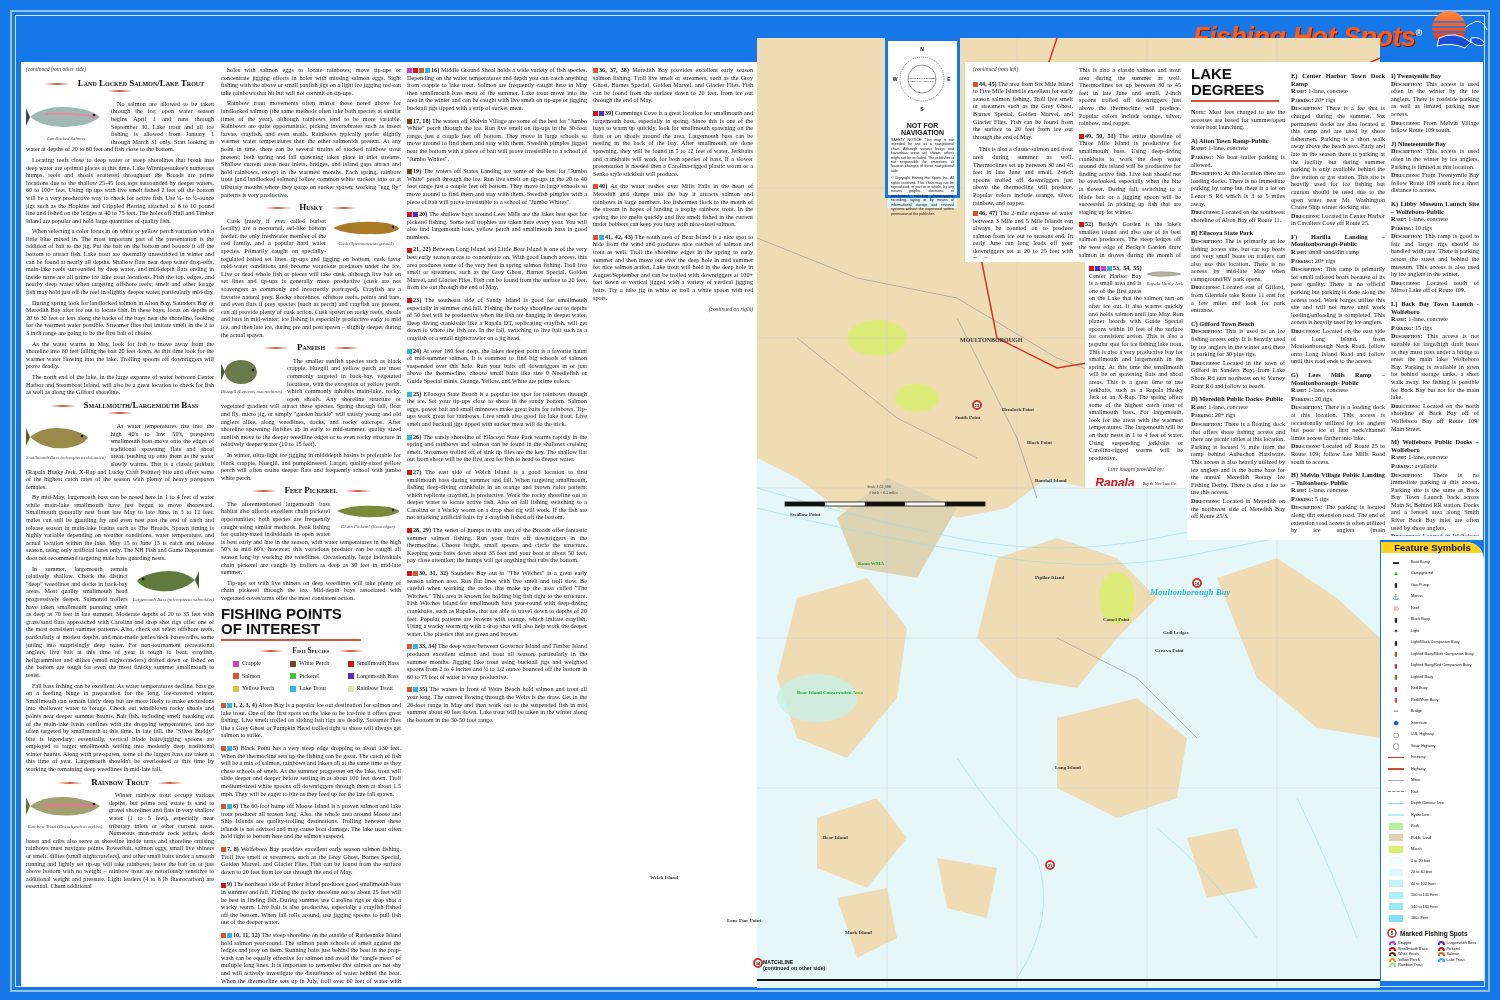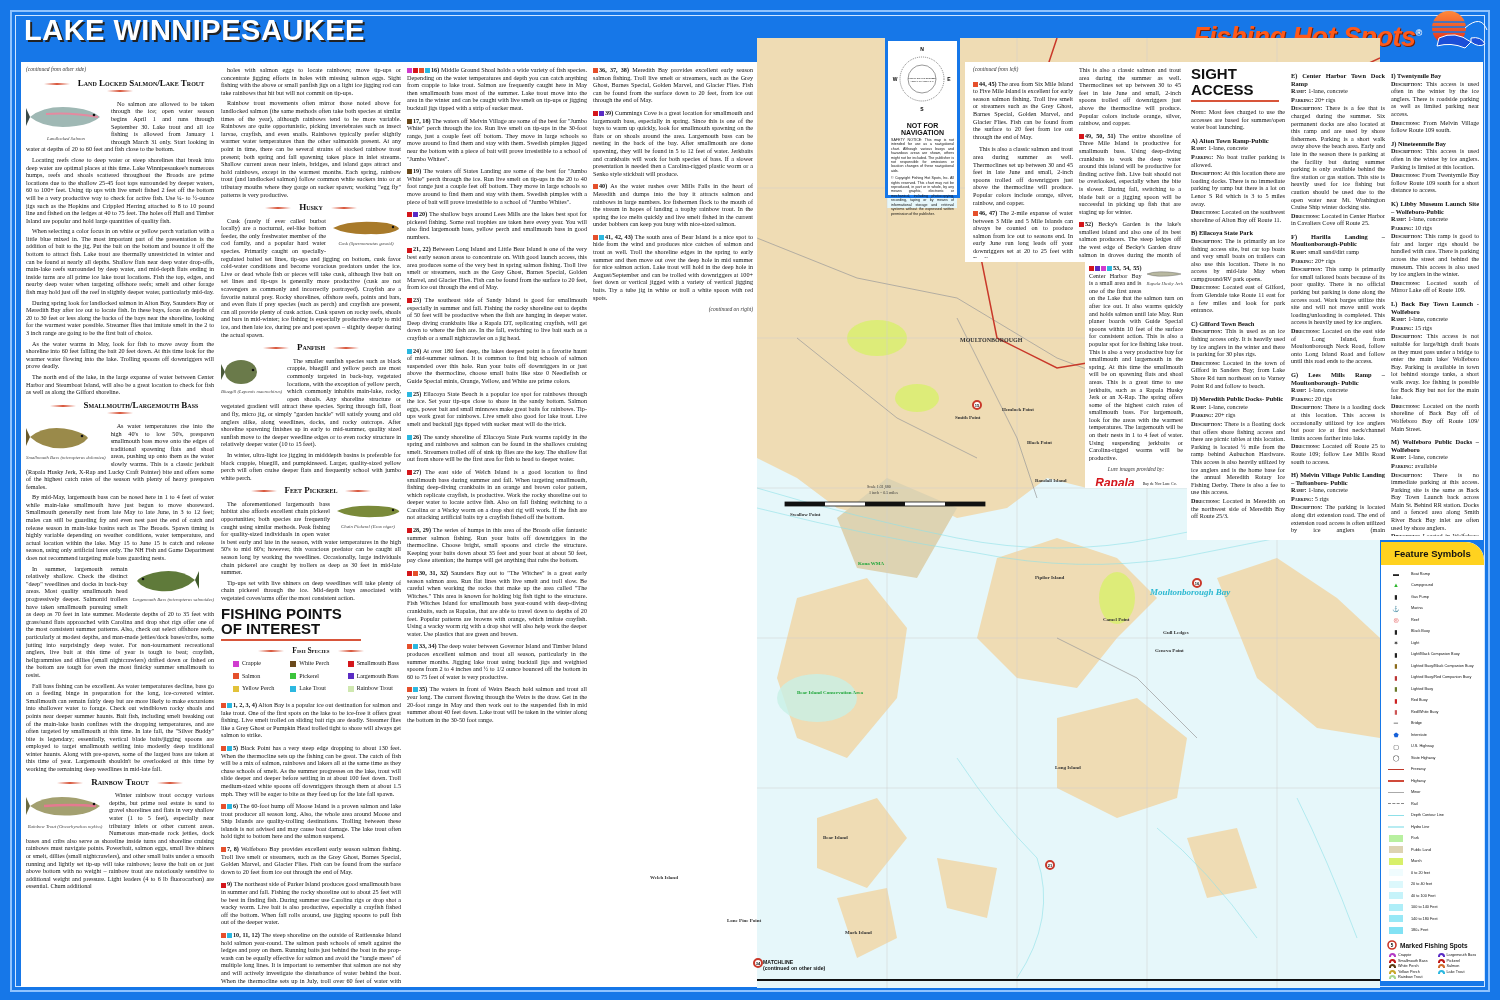--- a/index.html
+++ b/index.html
@@ -26,38 +26,37 @@
 .species-grid{display:grid;grid-template-columns:repeat(3,1fr);gap:5px 4px;margin:6px 0 8px 12px;font-size:6px}
 .species-grid span.sw{display:inline-block;width:6px;height:6px;margin-right:3px;vertical-align:middle}
 .la-title{font-family:"Liberation Sans",sans-serif;font-weight:bold;font-size:15px;line-height:16px;padding-bottom:2px;border-bottom:2px solid #d8553a;margin-bottom:6px;width:88px}
 .acc h4{font-size:6.4px;font-weight:bold;margin-top:6px}
 .acc .lbl{font-variant:small-caps;font-weight:bold}
 #map{position:absolute;left:757px;top:38px;width:623px;height:950px;background:#e6f7fa;overflow:hidden}
 .nav-box{position:absolute;left:885px;top:38px;width:75px;height:160px;background:#fff;border:3px solid #1677e8;padding:3px;font-family:"Liberation Sans",sans-serif}
 .nav-title{font-weight:bold;font-size:7px;text-align:center;margin:4px 0 2px}
 .nav-txt{font-size:3.6px;line-height:4.4px;text-align:justify;margin-bottom:3px}
 #legend{position:absolute;left:1381px;top:542px;width:103px;height:439px;background:#fff;border-top-right-radius:18px;overflow:hidden;font-family:"Liberation Sans",sans-serif}
-#legend .lg-h{background:#ffd21f;font-weight:bold;font-size:9.5px;text-align:center;padding:6px 0;border-top-right-radius:18px}
+#legend .lg-h{background:#ffd21f;font-weight:bold;font-size:9.5px;text-align:center;padding:0 0;border-top-right-radius:18px}
 .lg-row{display:flex;align-items:center;height:11.5px;font-size:3.8px;padding-left:6px}
 .lg-sym{width:18px;height:8px;display:flex;align-items:center;justify-content:center;margin-right:6px;font-size:6px}
 .mfs-h{font-weight:bold;font-size:6.5px;display:flex;align-items:center;margin:4px 0 3px 6px}
 .mfs-grid{display:grid;grid-template-columns:1fr 1fr;font-size:3.8px;gap:1.5px 2px;padding-left:8px}
 .mfs-grid span.arc{display:inline-block;width:7px;height:4px;border:2px solid;border-bottom:none;border-radius:6px 6px 0 0;margin-right:2px;vertical-align:middle}
 .matchline{position:absolute;left:763px;top:960px;font-family:"Liberation Sans",sans-serif;font-weight:bold;font-size:5.2px;line-height:5.5px;color:#111}
 .maplabel{position:absolute;font-size:5px;font-weight:bold;color:#333;text-align:center;line-height:5.5px}
 .spot{position:absolute;width:10px;height:10px;border-radius:50%;background:#fff;border:2px solid #c9382a;font-size:4px;display:flex;align-items:center;justify-content:center;font-weight:bold;font-family:"Liberation Sans",sans-serif}
 </style>
 </head>
 <body>
 
 <div id="frame">
   <div class="border-line"></div>
   <div class="border-line2"></div>
 
-  <div id="title">LAKE WINNIPESAUKEE</div>
 
   <div id="brand"><span>Fishing Hot Spots</span><sup>®</sup></div>
   <svg id="logo" viewBox="0 0 66 44">
     <defs>
         <linearGradient id="sun" x1="0" y1="0" x2="0" y2="1">
           <stop offset="0" stop-color="#ff8a3a"></stop>
           <stop offset="1" stop-color="#e0281a"></stop>
         </linearGradient>
       </defs>
     <circle cx="24" cy="20" r="17" fill="url(#sun)"></circle>
@@ -355,21 +354,21 @@
       <div class="cont" style="text-align:center;margin-top:4px">Lure images provided by:</div>
       <div style="display:flex;justify-content:center;gap:8px;align-items:center">
         <span style="color:#d4161b;font-family:'Liberation Sans',sans-serif;font-weight:bold;font-size:12px;font-style:italic">Rapala</span>
         <span style="font-size:4px">Bay de Noc Lure Co.</span>
       </div>
     </div>
   </div>
 
   <div class="panel" style="left:1187px;top:62px;width:296px;height:478px;">
     <div class="col acc" style="left:4px;top:4px;width:94px;height:470px;">
-      <div class="la-title">SIGHT ACCESS</div>
+      <div class="la-title">LAKE DEGREES</div>
       <p style="text-indent:0"><span class="lbl">Note:</span> <span>Most fees charged to use the accesses are based for summer/open water boat launching.</span></p>
       <div id="acc-a">
           <div>
             <h4>A) Alton Town Ramp-Public</h4>
             <p style="text-indent: 0px; margin-bottom: 1px;"><span class="lbl">Ramp:</span> <span>1-lane, concrete</span></p>
             <p style="text-indent: 0px; margin-bottom: 1px;"><span class="lbl">Parking:</span> <span>No boat trailer parking is allowed.</span></p>
             <p style="text-indent: 0px; margin-bottom: 1px;"><span class="lbl">Description:</span> <span>At this location there are loading docks. There is no immediate parking by ramp but there is a lot on Lenor S Rd which is 3 to 5 miles away.</span></p>
             <p style="text-indent: 0px; margin-bottom: 1px;"><span class="lbl">Directions:</span> <span>Located on the southwest shoreline of Alton Bay off Route 11.</span></p>
           </div>
           <div>

